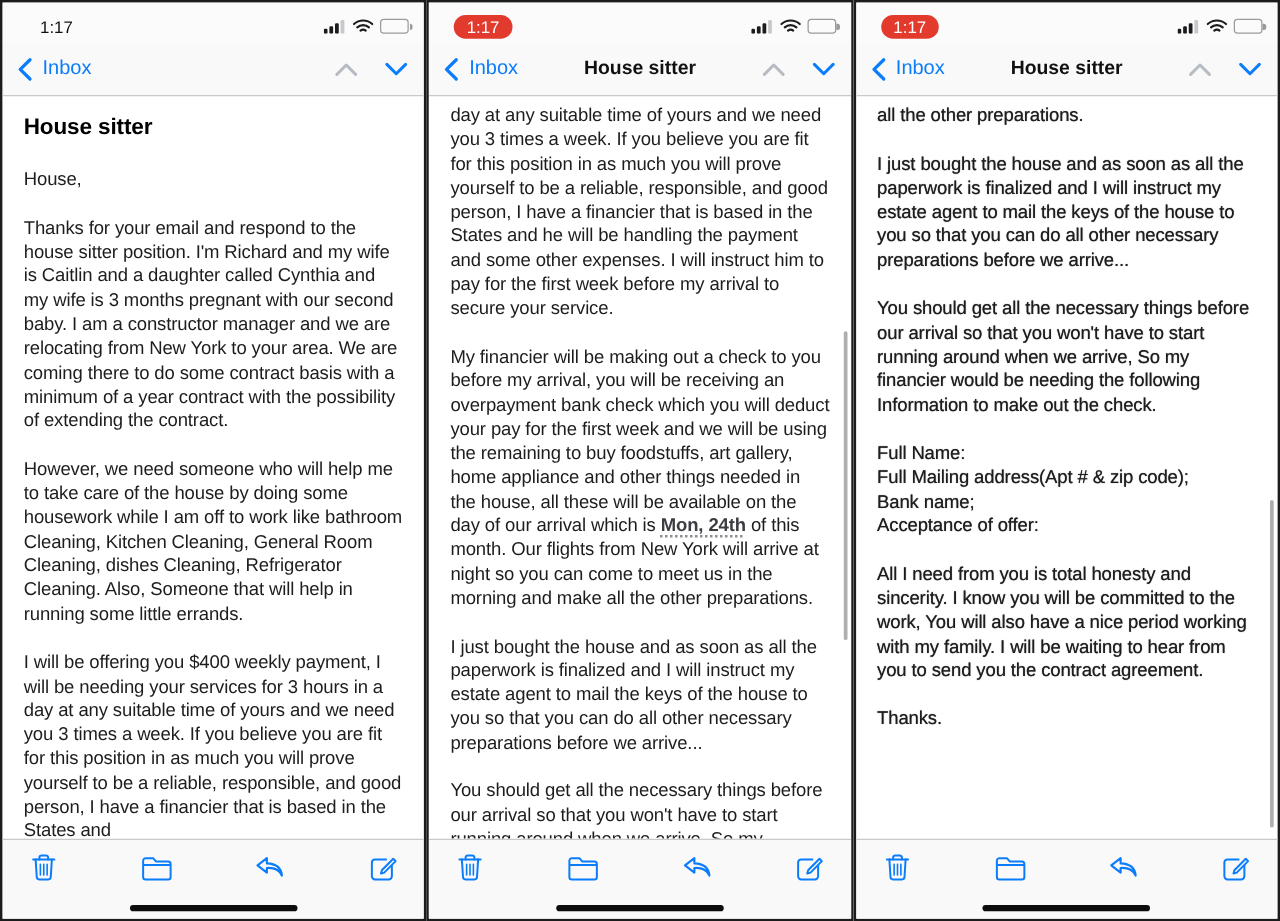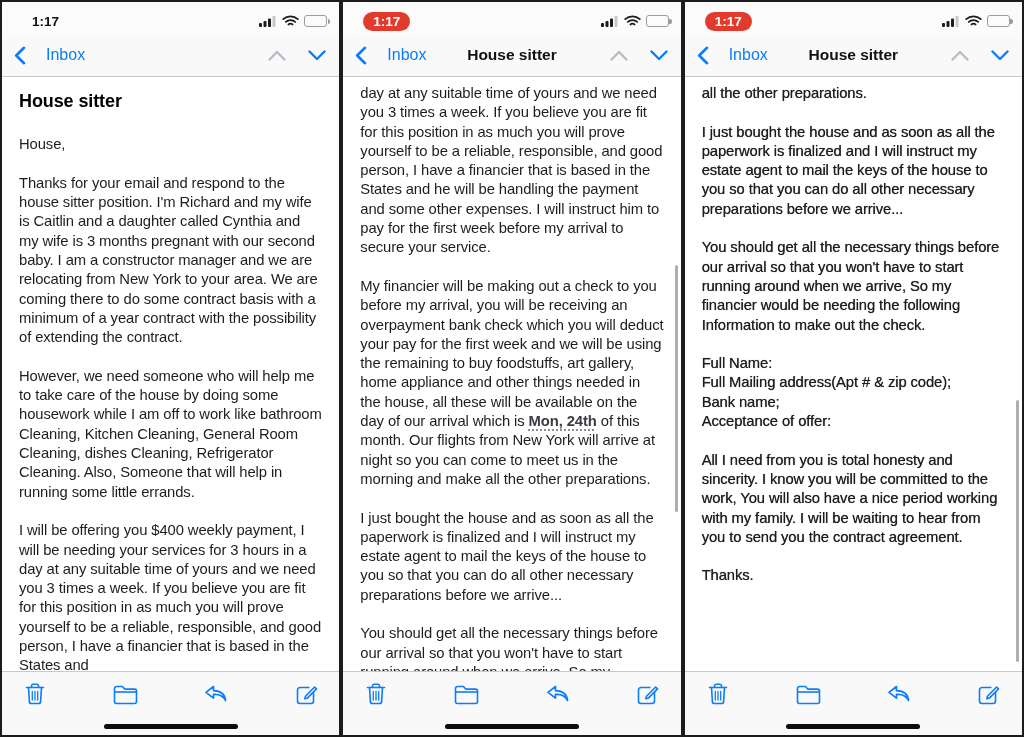--- a/index.html
+++ b/index.html
@@ -6,32 +6,32 @@
   html,body { background:#e9e9e9; }
   body { font-family:"Liberation Sans", sans-serif; }
   .stage { width:1024px; height:737px; display:flex; background:#fff; margin:0 auto; }
   .phone {
     position:relative; width:341.33px; height:737px; background:#fff;
     border:2px solid #1c1c1c; overflow:hidden; display:flex; flex-direction:column;
   }
   
   .statusbar { height:32px; flex:0 0 auto; display:flex; align-items:center;
     justify-content:space-between; padding:6px 12px 0 20px; background:#fbfbfb; }
-  .time { font-size:13.5px; font-weight:bold; color:#111; padding:2px 10px; }
+  .time { font-size:13.5px; font-weight:normal; color:#111; padding:2px 10px; }
   .time.pill { background:#e23b2e; color:#fff; border-radius:11px; }
   .sticons { display:flex; align-items:center; gap:5px; }
   .batt { position:relative; width:23px; height:11.5px; border:1px solid #9b9b9b;
     border-radius:3px; padding:1px; }
   .batt::after { content:""; position:absolute; right:-4px; top:3.2px; width:2.5px;
     height:4.5px; background:#9b9b9b; border-radius:0 2px 2px 0; }
   .batt .lvl { width:42%; height:100%; border-radius:1.5px; background:#f5c843; }
   
   .navbar { position:relative; height:43px; flex:0 0 auto; background:#f9f9f9;
     border-bottom:1px solid #c9c9cd; display:flex; align-items:center; padding:0 12px; }
-  .back { display:flex; align-items:center; gap:20px; color:#0b7dfb; font-size:16px; cursor:pointer; }
+  .back { display:flex; align-items:center; gap:8px; color:#0b7dfb; font-size:16px; cursor:pointer; }
   .navtitle { position:absolute; left:0; right:0; text-align:center; font-size:15.5px;
     font-weight:bold; color:#111; pointer-events:none; }
   .navchevs { margin-left:auto; display:flex; align-items:center; gap:20px; }
   
   .mailbody { flex:1 1 auto; overflow:hidden; background:#fff; padding:7px 17px 0;
     font-size:14.8px; line-height:19.3px; color:#1d1d1f; letter-spacing:-0.1px; }
   .subject { font-size:18px; font-weight:bold; color:#000; margin:8px 0 24px; }
   .mailbody p { margin:0 0 19.3px; }
   .fields div { margin:0; }
   .fields { margin:0 0 19.3px; }

